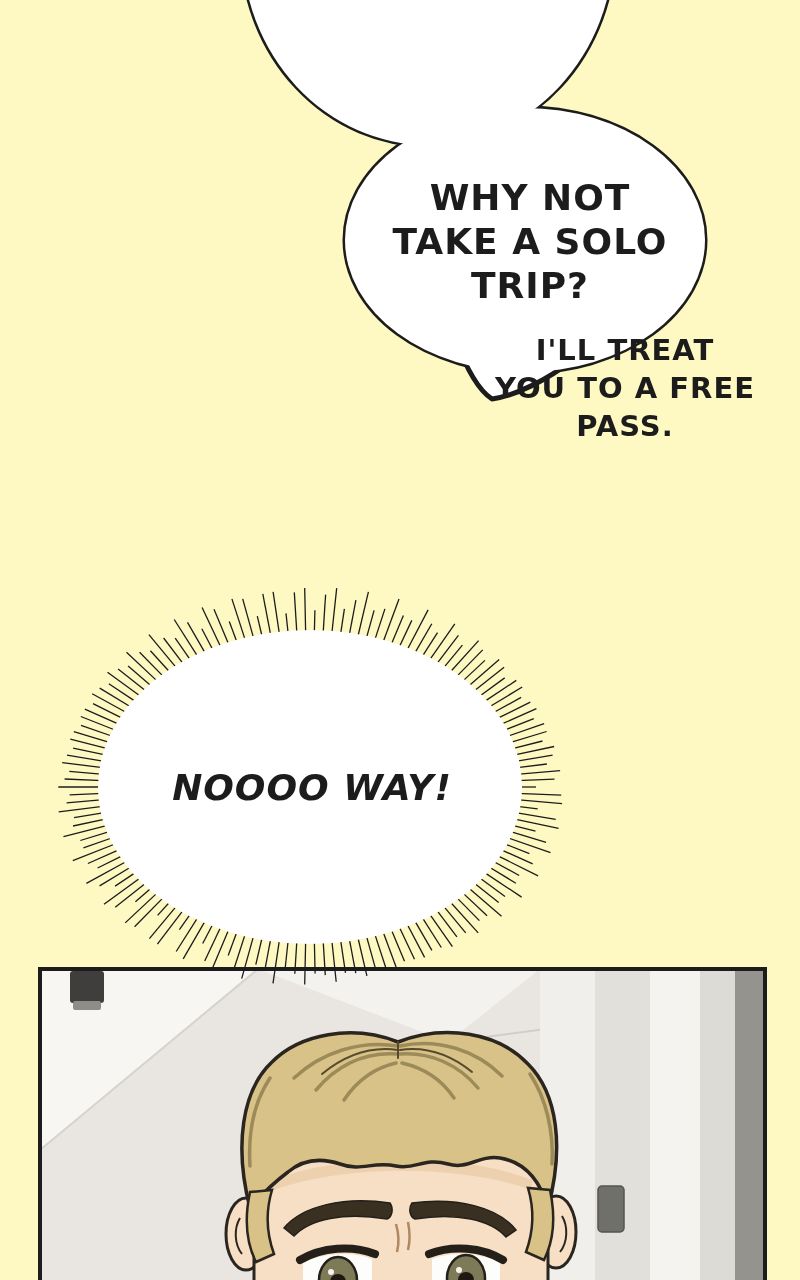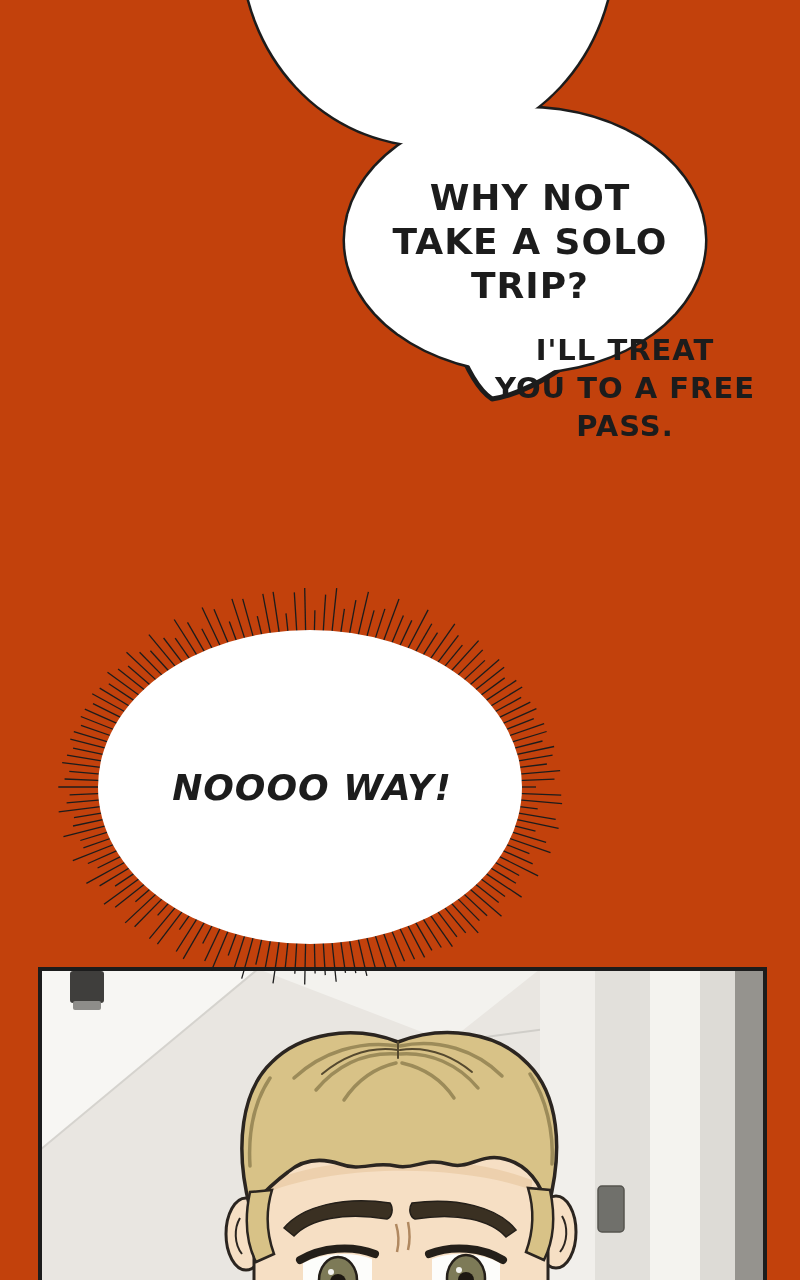--- a/index.html
+++ b/index.html
@@ -7,21 +7,21 @@
     padding: 0;
     background: #ffffff;
     width: 800px;
     height: 1280px;
     overflow: hidden;
   }
   .page {
     position: relative;
     width: 800px;
     height: 1280px;
-    background: #c2410c;
+    background: #fef9c3;
   }
   svg { display: block; }
   .comic-text {
     font-family: "DejaVu Sans", "Liberation Sans", sans-serif;
     font-weight: bold;
     fill: #1c1c1c;
     letter-spacing: 1px;
   }
   .bubble-text  { font-size: 36px; }
   .caption-text { font-size: 29px; }

